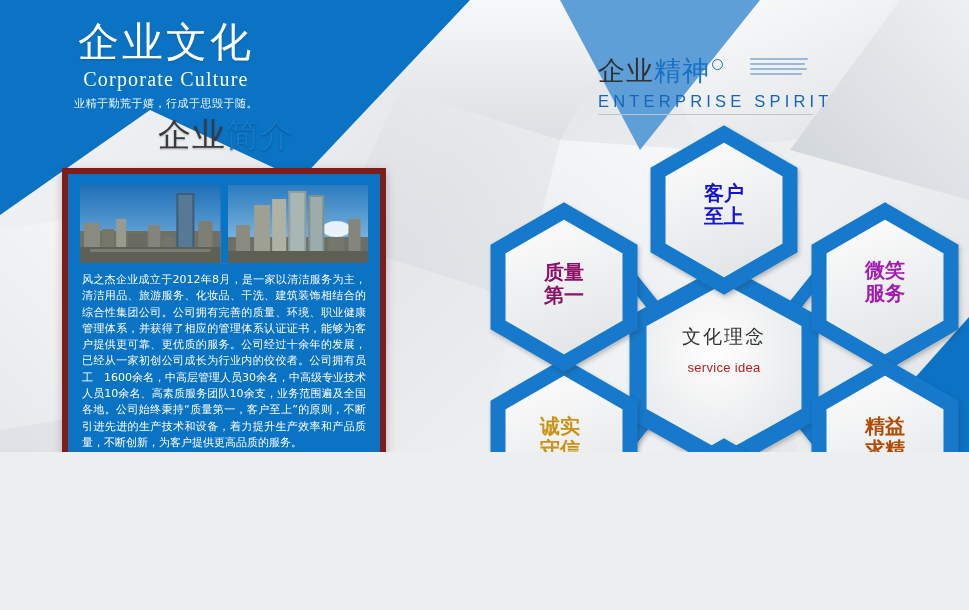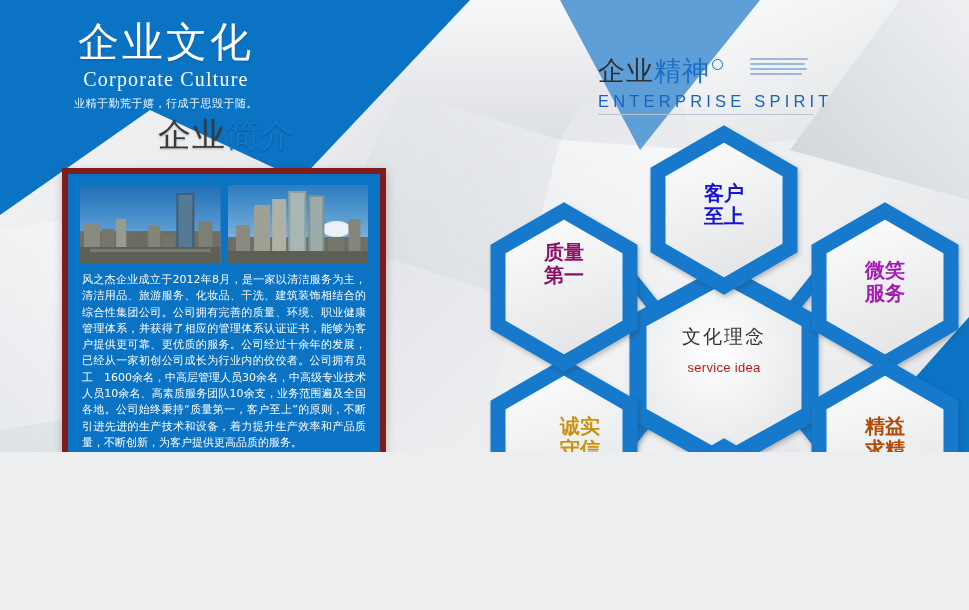--- a/index.html
+++ b/index.html
@@ -246,23 +246,23 @@
       <span>服务</span>
     </div>
     <div class="hexlabel" style="left: 184px; top: 389px; width: 120px; color: rgb(238, 13, 13);">
       <span>勇于</span>
       <span>创新</span>
     </div>
     <div class="hexlabel" style="left: 345px; top: 309px; width: 120px; color: rgb(179, 74, 6);">
       <span>精益</span>
       <span>求精</span>
     </div>
-    <div class="hexlabel" style="left: 40px; top: 309px; width: 120px; color: rgb(201, 146, 18);">
+    <div class="hexlabel" style="left: 20px; top: 309px; width: 120px; color: rgb(201, 146, 18);">
       <span>诚实</span>
       <span>守信</span>
     </div>
-    <div class="hexlabel" style="left: 24px; top: 135px; width: 120px; color: rgb(141, 15, 102);">
+    <div class="hexlabel" style="left: 24px; top: 155px; width: 120px; color: rgb(141, 15, 102);">
       <span>质量</span>
       <span>第一</span>
     </div>
   </div>
 
 </div>
 
 </body></html>

